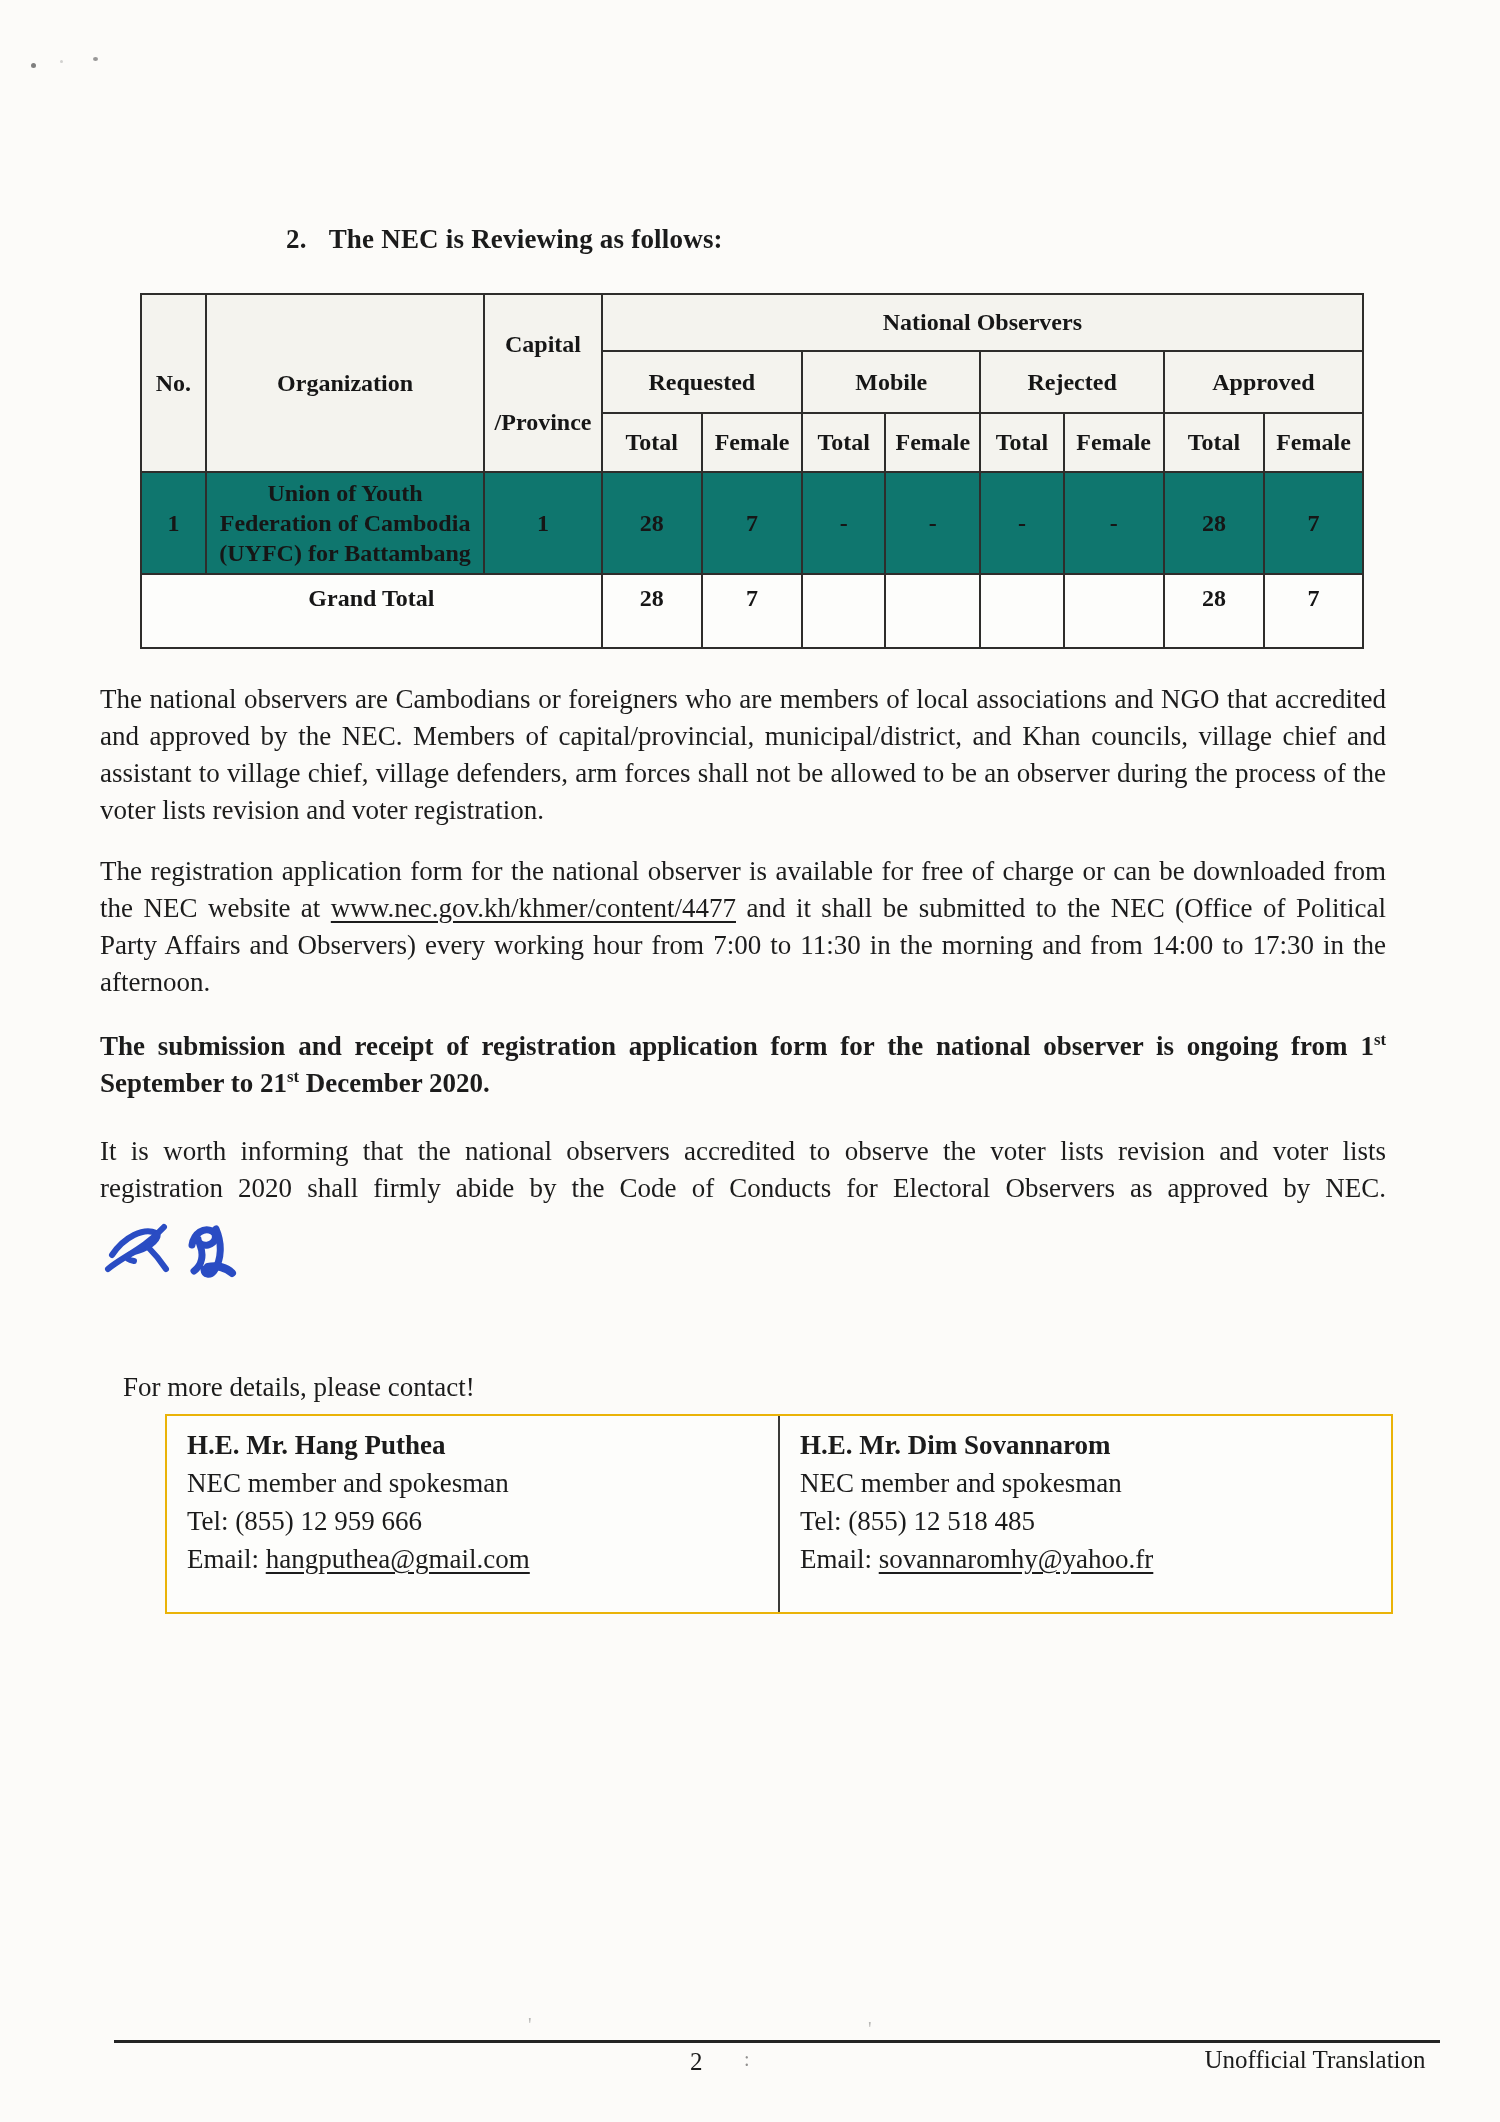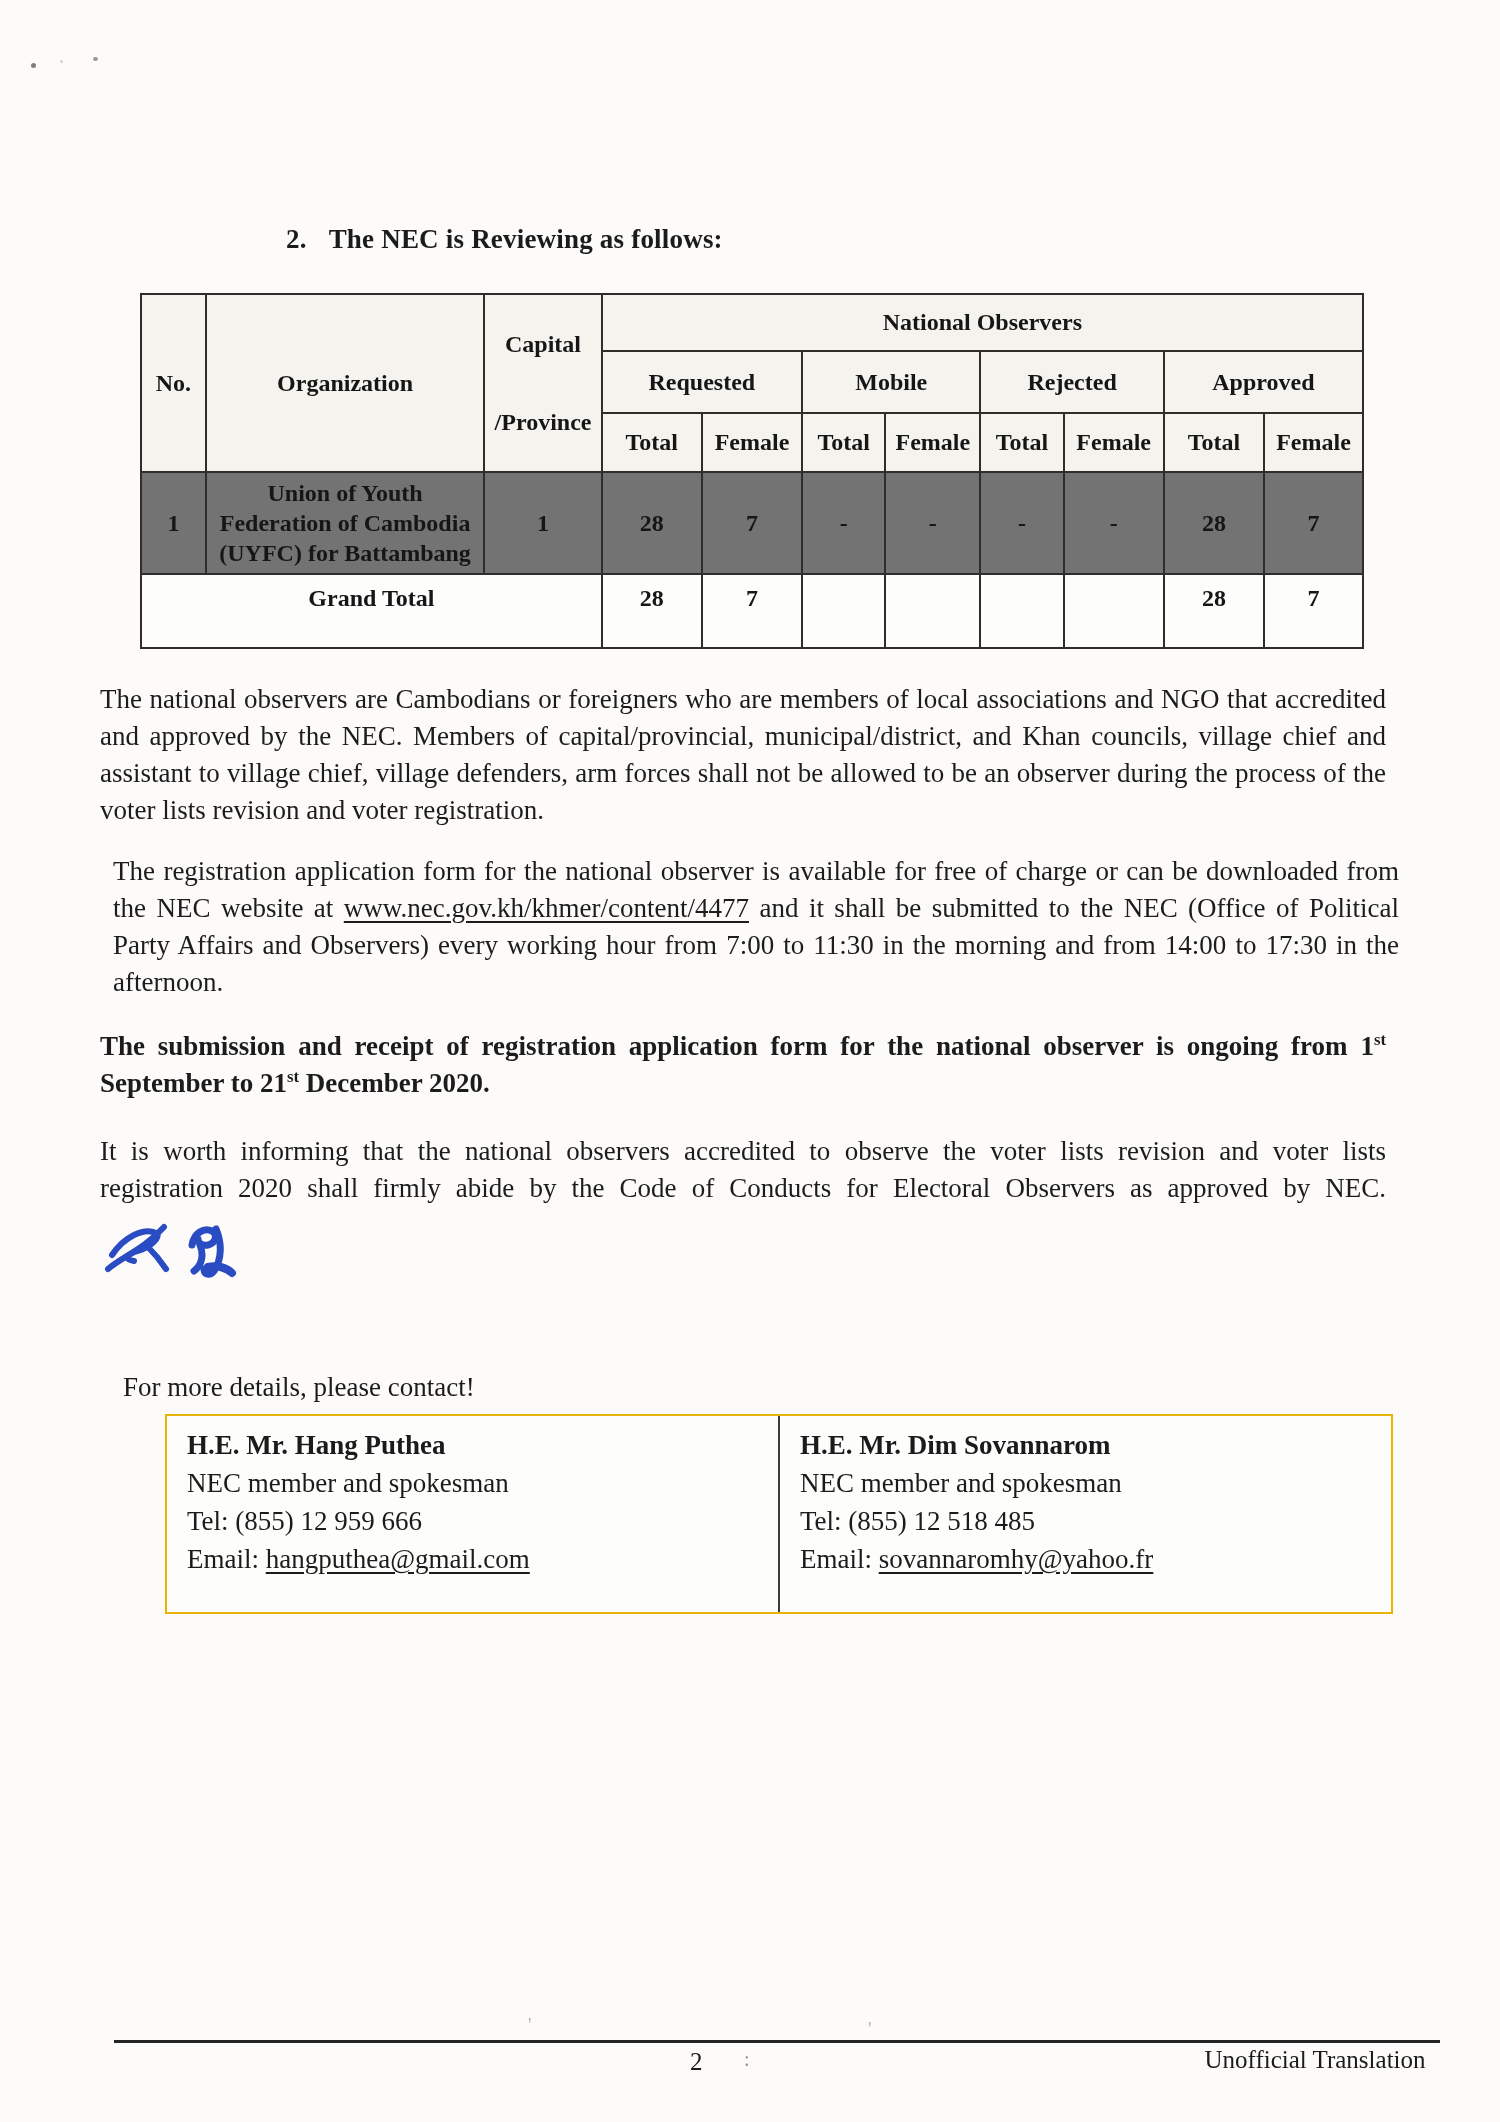--- a/index.html
+++ b/index.html
@@ -33,21 +33,21 @@
   }
   table.obs th,table.obs td{
     border:2px solid #2e2d2b;
     text-align:center;vertical-align:middle;
     padding:2px 4px;
   }
   table.obs th{background:#f4f3ee;font-weight:700;}
   tr.h1 th{height:51px;}
   tr.h2 th{height:56px;}
   tr.h3 th{height:53px;}
-  tr.data td{height:96px;background:#737373;}
+  tr.data td{height:96px;background:#0f766e;}
   tr.gtotal td{height:60px;background:#fdfdfb;vertical-align:top;padding-top:10px;}
   td.orgcell{text-align:left;padding:6px 10px 6px 12px;line-height:30px;}
   .capline{line-height:30px;margin:10px 0;}
   .cap-gap{height:28px;}
 
   
   .para{
     position:absolute;left:100px;width:1286px;
     font-size:27px;line-height:37px;
     text-align:justify;color:#1c1c1c;
@@ -172,21 +172,21 @@
         <td></td>
         <td>28</td>
         <td>7</td>
       </tr>
     </tbody>
       </table>
   </div>
 
   <div class="para" style="top:681px;">The national observers are Cambodians or foreigners who are members of local associations and NGO that accredited and approved by the NEC. Members of capital/provincial, municipal/district, and Khan councils, village chief and assistant to village chief, village defenders, arm forces shall not be allowed to be an observer during the process of the voter lists revision and voter registration.</div>
 
-  <div class="para" style="top:853px;margin-left:13px;">
+  <div class="para" style="top:853px;">
     <span>The registration application form for the national observer is available for free of charge or can be downloaded from the NEC website at </span><a href="#" class="doclink">www.nec.gov.kh/khmer/content/4477</a><span> and it shall be submitted to the NEC (Office of Political Party Affairs and Observers) every working hour from 7:00 to 11:30 in the morning and from 14:00 to 17:30 in the afternoon.</span>
   </div>
 
   <div class="para bold" style="top:1028px;">
     <span>The submission and receipt of registration application form for the national observer is ongoing from 1</span><sup>st</sup><span> September to 21</span><sup>st</sup><span> December 2020.</span>
   </div>
 
   <div class="para" style="top:1133px;">
     <span>It is worth informing that the national observers accredited to observe the voter lists revision and voter lists registration 2020 shall firmly abide by the Code of Conducts for Electoral Observers as approved by NEC.</span><svg class="signature" width="140" height="82" viewBox="0 0 140 82">
       <g fill="none" stroke="#2a4cc3" stroke-linecap="round" stroke-linejoin="round">

